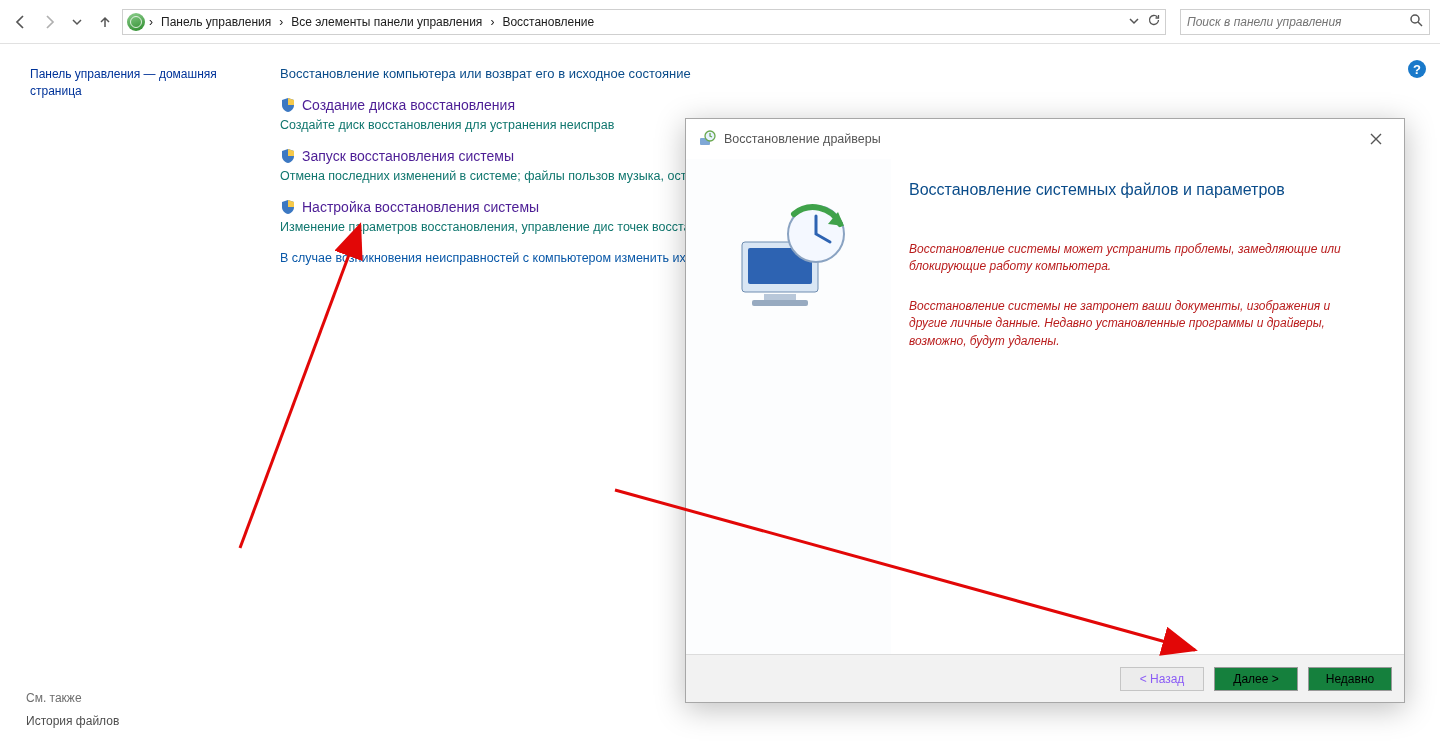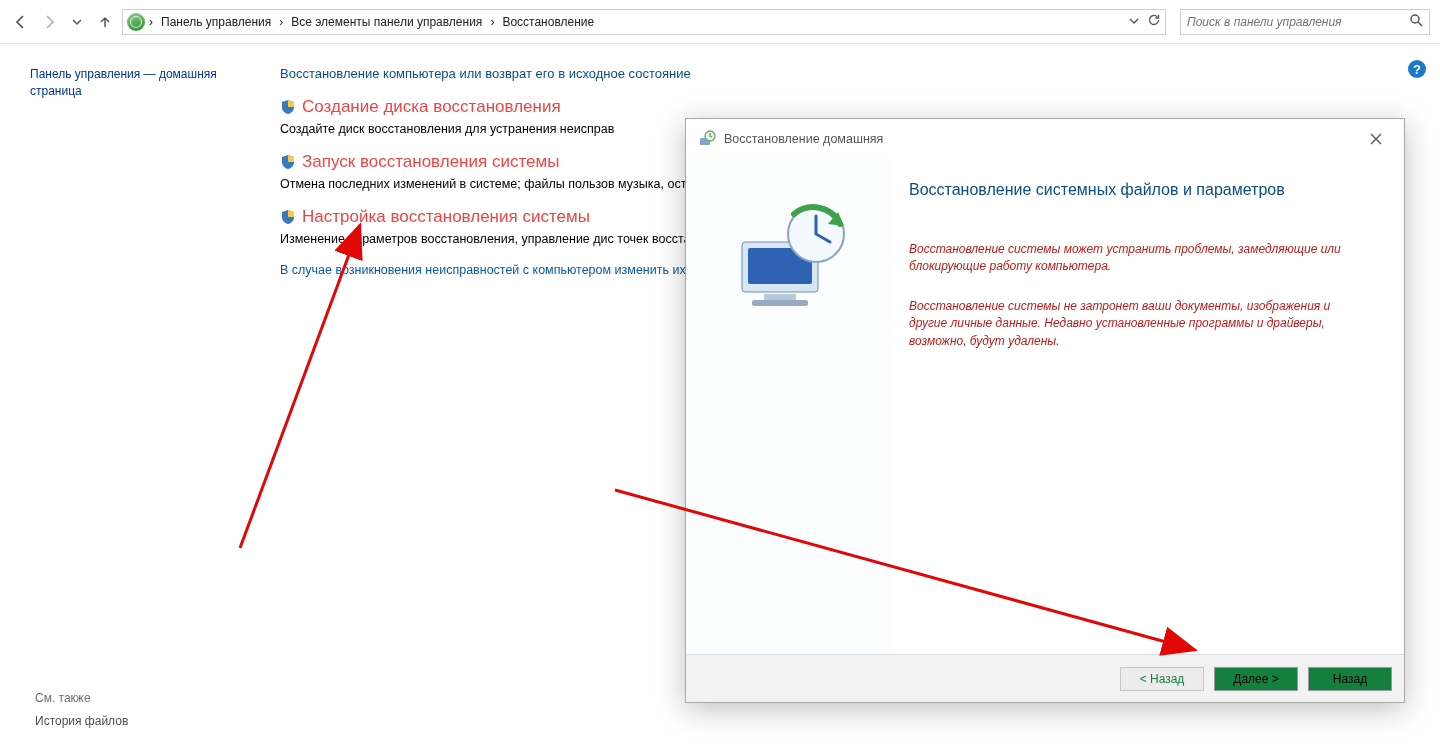--- a/index.html
+++ b/index.html
@@ -17,51 +17,51 @@
   .addr-right { margin-left:auto; display:flex; align-items:center; gap:8px; color:#555; }
   .search { width: 250px; height: 26px; border: 1px solid #cfcfcf; display: flex; align-items: center; padding: 0 6px; gap: 23px; color:#777; margin-left: 8px; }
   .search input { border:0; outline:0; flex:1; font-size:12px; font-style: italic; color:#777; }
   .search .mag { color:#555; }
 
   
   .page { display:flex; height: calc(100% - 44px); }
   .sidebar { width: 250px; padding: 22px 18px 12px 30px; border-right: 0; }
   .sidebar a { color:#003399; text-decoration: none; font-size: 12px; line-height:1.4; }
   .sidebar .home-link { display:block; }
-  .sidebar .see-also { position: absolute; bottom: 20px; left: 35px; color:#4e4e4e; font-size:12px; }
+  .sidebar .see-also { position: absolute; bottom: 20px; left: 26px; color:#4e4e4e; font-size:12px; }
   .sidebar .see-also .hdr { color:#6e6e6e; margin-bottom:8px; }
   .sidebar .see-also a { color:#4e4e4e; }
 
   .content { flex:1; padding: 22px 30px; position: relative; }
   .page-title { color:#0a4c8a; font-size: 13px; font-weight: 400; margin-bottom: 16px; }
   .item { margin-bottom: 14px; max-width: 610px; }
   .item .hd { display:flex; align-items:center; gap:6px; }
   .shield { width:16px; height:16px; }
   .shield svg { width:16px; height:16px; }
-  .item .hd a { color:#ef4444; font-size:17px; text-decoration:none; }
-  .item .desc { color:#000000; font-size:12.5px; margin-top:4px; line-height:1.35; }
+  .item .hd a { color:#4c1d95; font-size:14px; text-decoration:none; }
+  .item .desc { color:#0f766e; font-size:12.5px; margin-top:4px; line-height:1.35; }
   .advanced-link { color:#0958a8; font-size:12.5px; text-decoration:none; line-height:1.35; display:block; max-width:610px; }
 
   .help-badge { position:absolute; top:60px; right:14px; width:18px; height:18px; background:#1979ca; color:#fff; border-radius:50%; font-size:13px; font-weight:bold; display:flex; align-items:center; justify-content:center; }
 
   
   .dialog { position: absolute; left: 685px; top: 118px; width: 720px; height: 585px; background:#fff; border:1px solid #a7a7a7; box-shadow: 0 6px 28px rgba(0,0,0,.25); display:flex; flex-direction:column; }
   .dlg-title { height: 40px; display:flex; align-items:center; padding:0 12px; font-size:12.5px; color:#555; }
   .dlg-title .ico { width:18px; height:18px; margin-right:8px; position:relative; }
   .dlg-title .ico svg { width:18px; height:18px; }
   .dlg-close { margin-left:auto; width:32px; height:24px; display:flex; align-items:center; justify-content:center; color:#555; }
   .dlg-body { flex:1; display:flex; }
   .dlg-left { width:205px; background:#fcfdfe; display:flex; align-items:flex-start; justify-content:center; padding-top:35px; border-right:0; }
   .dlg-left .illus { width:130px; height:130px; }
   .dlg-right { flex:1; padding: 22px 24px 0 18px; }
   .dlg-right h2 { font-size:16px; font-weight:400; color:#0a4c8a; margin-bottom: 42px; }
   .dlg-right p { font-size:12px; color:#b91c1c; line-height:1.45; margin-bottom: 22px; max-width: 460px; font-style: italic; }
   .dlg-footer { height:48px; border-top:1px solid #dcdcdc; display:flex; align-items:center; justify-content:flex-end; gap:10px; padding:0 12px; background:#f2f2f2; }
   .dlg-btn { min-width:84px; height:24px; border:1px solid #999; background:#15803d; font-size:12px; cursor:default; }
-  .dlg-btn[disabled] { color:#15803d; border-color:#c5c5c5; background:#ececec; }
+  .dlg-btn[disabled] { color:#8b5cf6; border-color:#c5c5c5; background:#ececec; }
 
   
   .arrows { position:absolute; inset:0; pointer-events:none; }
 </style>
 </head>
 <body>
 
 <div class="topbar">
   <div class="nav-btn">
     <svg width="16" height="16" viewBox="0 0 16 16">
@@ -170,21 +170,21 @@
 
 <div class="dialog">
   <div class="dlg-title">
     <span class="ico">
       <svg viewBox="0 0 18 18">
           <rect x="2" y="8" width="10" height="7" rx="1" fill="#7fa8d6"></rect>
           <circle cx="12" cy="6" r="5" fill="#e8f2ff" stroke="#6aa84f" stroke-width="1.3"></circle>
           <path d="M12 3v3l2 1" stroke="#6aa84f" stroke-width="1.3" fill="none"></path>
         </svg>
     </span>
-    <span>Восстановление домашняя</span>
+    <span>Восстановление драйверы</span>
     <div class="dlg-close">
       <svg width="12" height="12" viewBox="0 0 12 12">
           <path d="M1 1 L11 11 M11 1 L1 11" stroke="currentColor" stroke-width="1.4"></path>
         </svg>
     </div>
   </div>
   <div class="dlg-body">
     <div class="dlg-left">
       <div class="illus">
         <svg viewBox="0 0 130 130">
@@ -201,21 +201,21 @@
     </div>
     <div class="dlg-right">
       <h2>Восстановление системных файлов и параметров</h2>
       <p>Восстановление системы может устранить проблемы, замедляющие или блокирующие работу компьютера.</p>
       <p>Восстановление системы не затронет ваши документы, изображения и другие личные данные. Недавно установленные программы и драйверы, возможно, будут удалены.</p>
     </div>
   </div>
   <div class="dlg-footer">
     <button class="dlg-btn" disabled="">&lt; Назад</button>
     <button class="dlg-btn">Далее &gt;</button>
-    <button class="dlg-btn">Назад</button>
+    <button class="dlg-btn">Недавно</button>
   </div>
 </div>
 
 <svg class="arrows" width="1440" height="750">
   <defs>
     <marker id="ah" markerWidth="12" markerHeight="10" refX="11" refY="5" orient="auto">
       <path d="M0 0 L12 5 L0 10 Z" fill="#e20707"></path>
     </marker>
   </defs>
   <line x1="240" y1="548" x2="360" y2="225" stroke="#e20707" stroke-width="3" marker-end="url(#ah)"></line>

